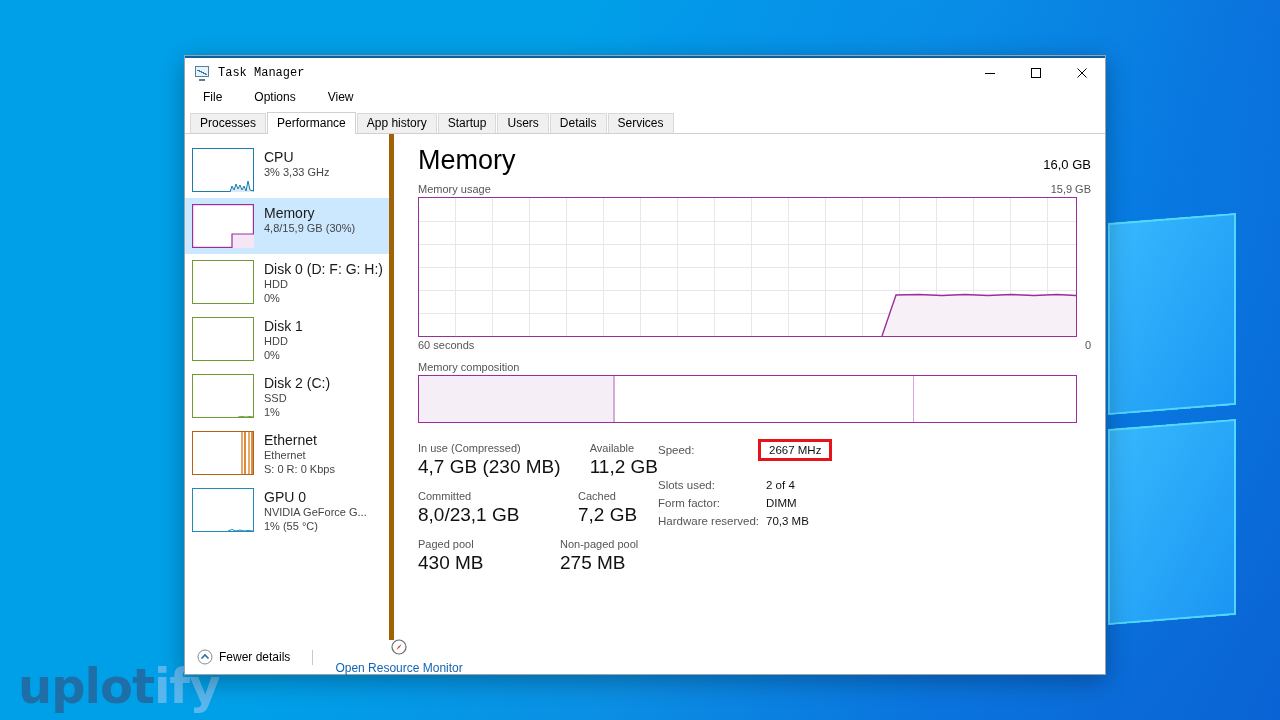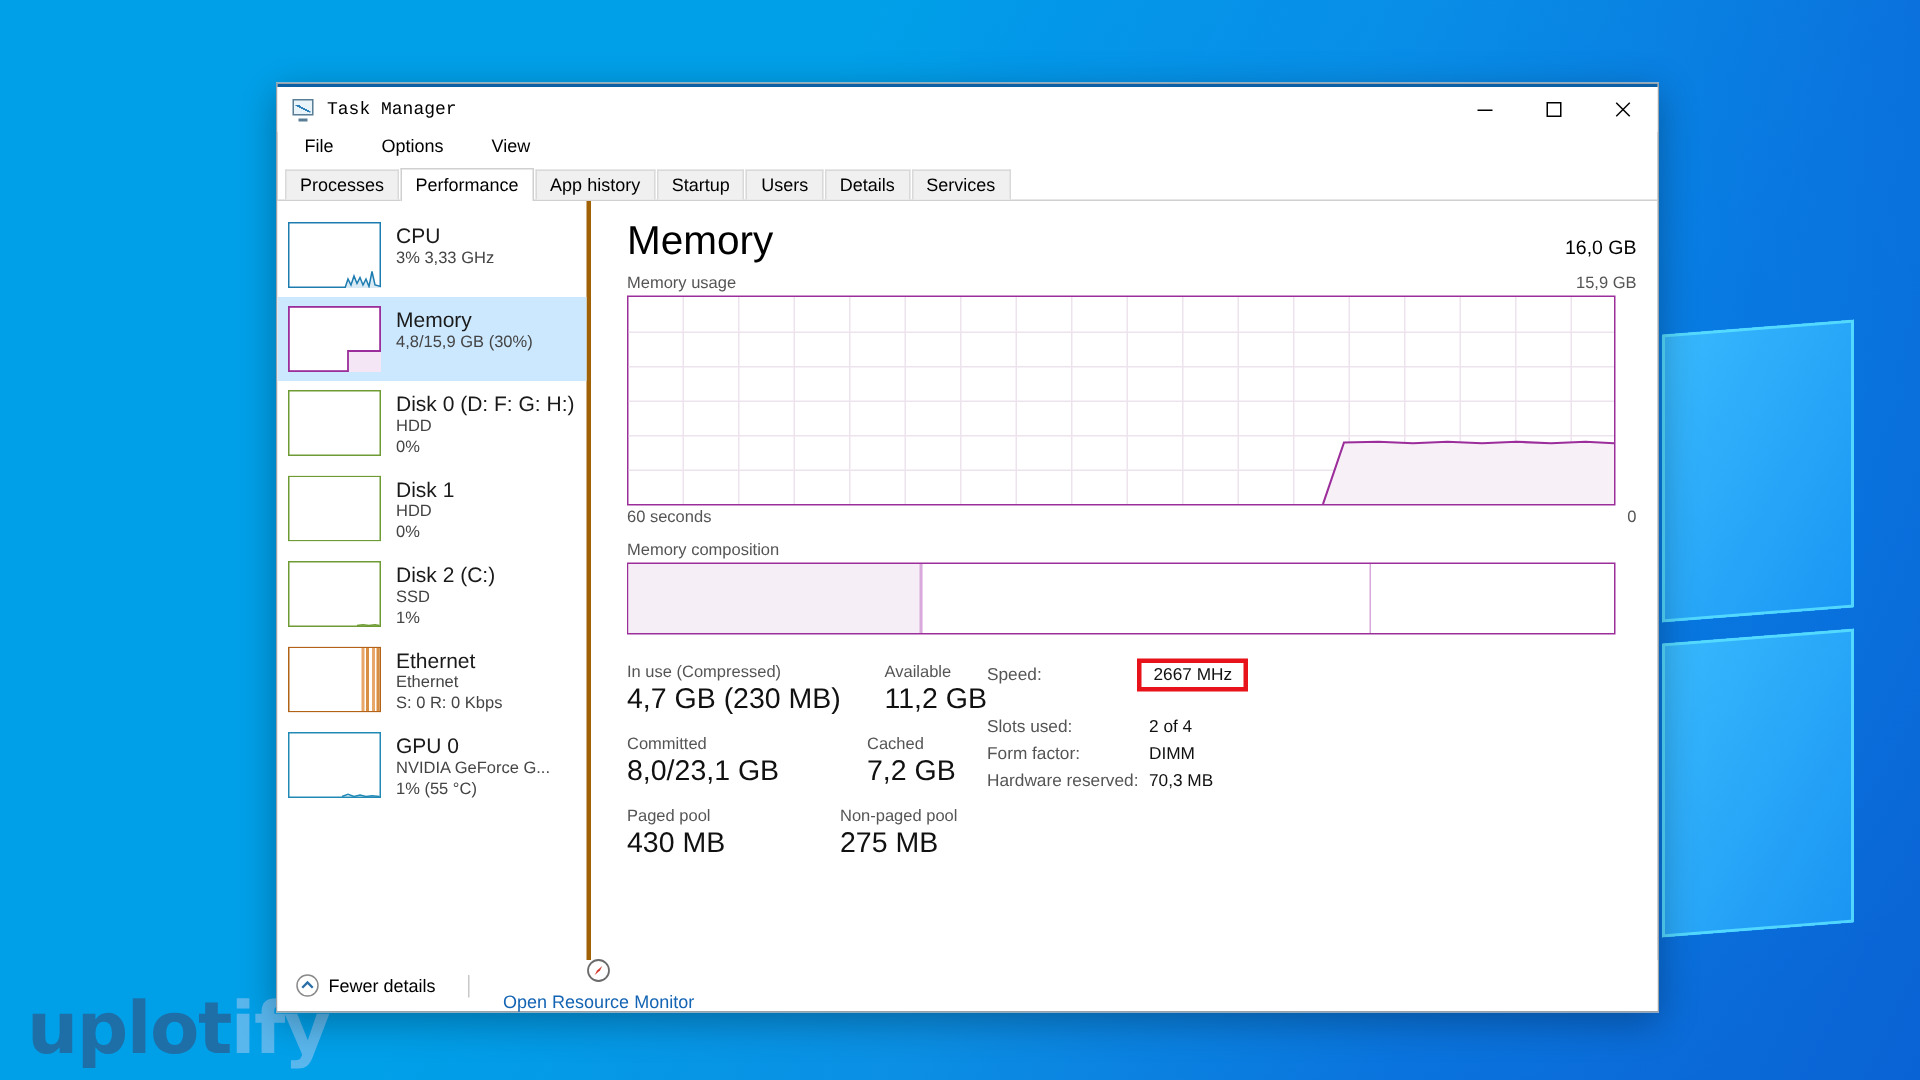--- a/index.html
+++ b/index.html
@@ -165,21 +165,21 @@
   #tm-body {
     flex: 1 1 auto;
     display: flex;
     min-height: 0;
   }
 
   
   #sidebar {
     width: 209px;
     flex: 0 0 auto;
-    border-right: 3px solid #a16207;
+    border-right: 5px solid #a16207;
     padding-top: 8px;
     background: #FFFFFF;
   }
   .side-item {
     display: flex;
     align-items: flex-start;
     padding: 6px 6px 6px 7px;
     gap: 10px;
   }
   .side-item.selected { background: #CCE8FF; }

